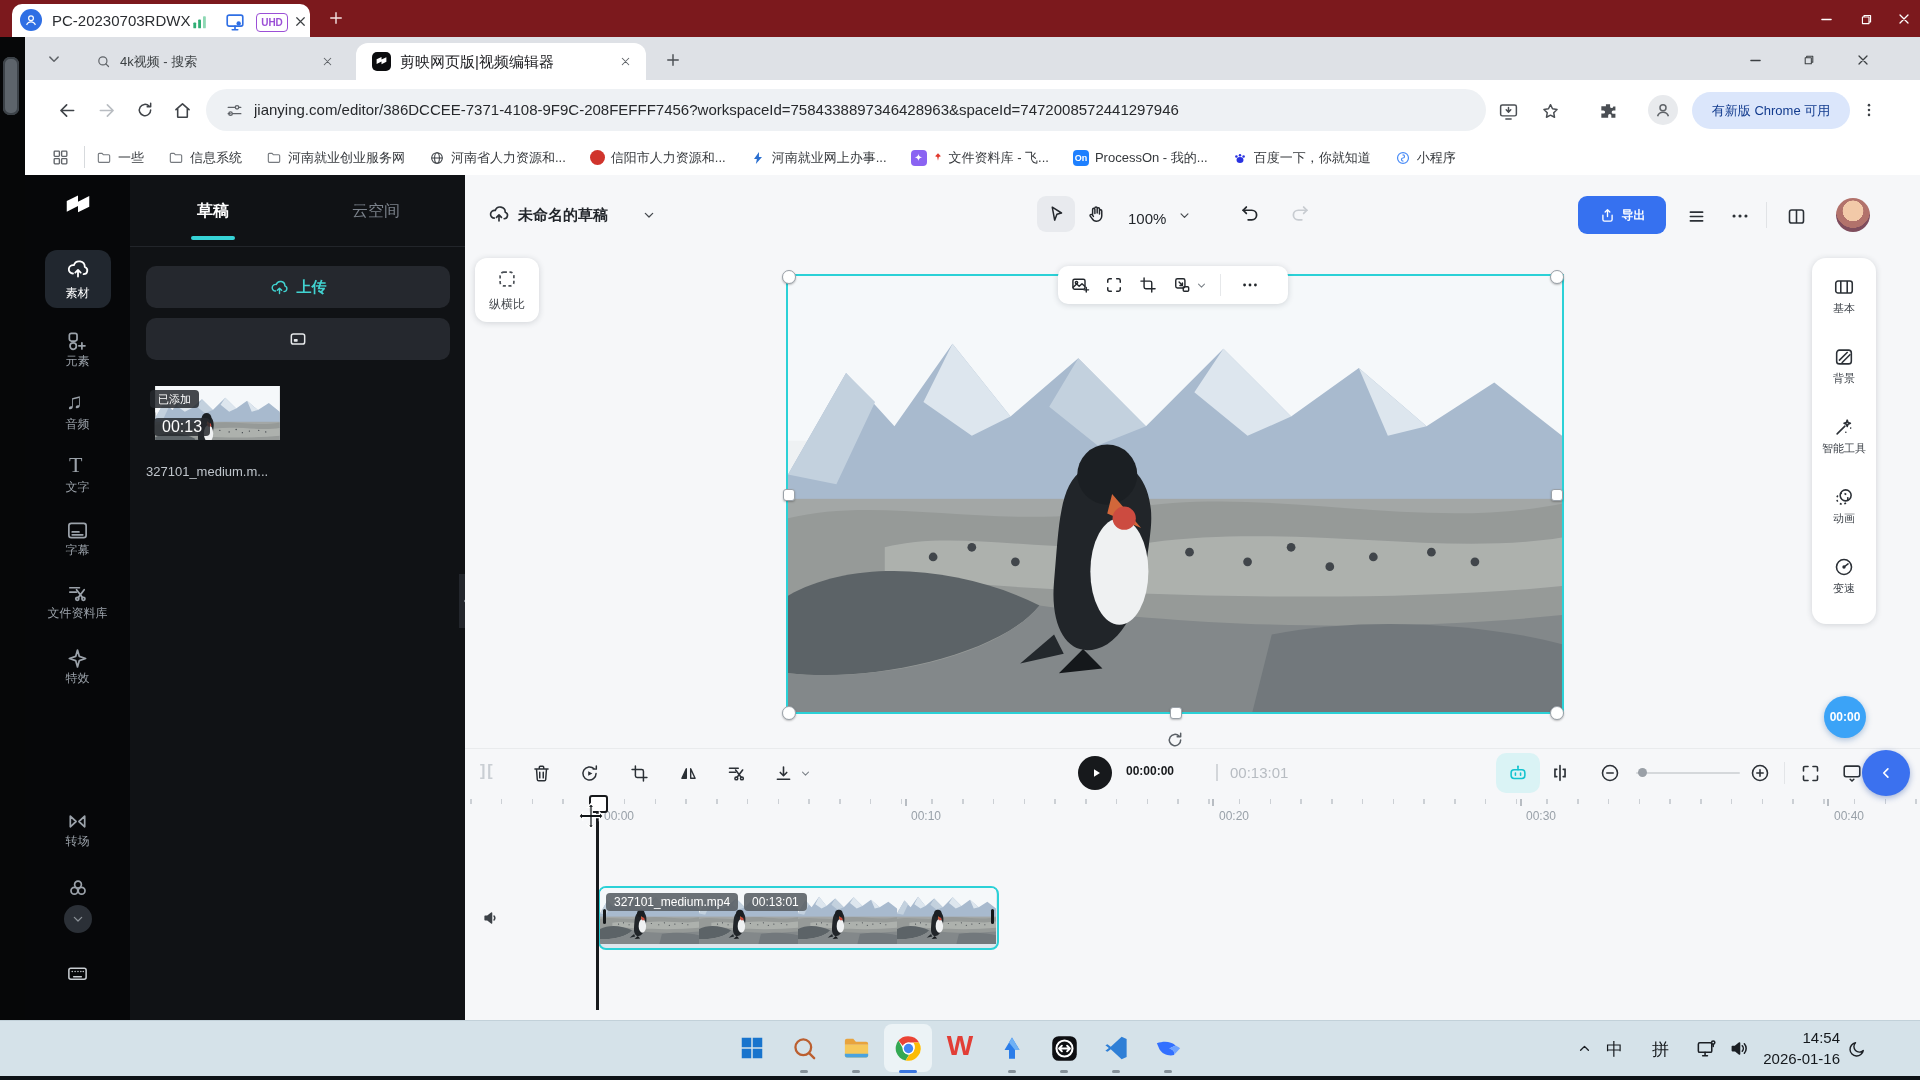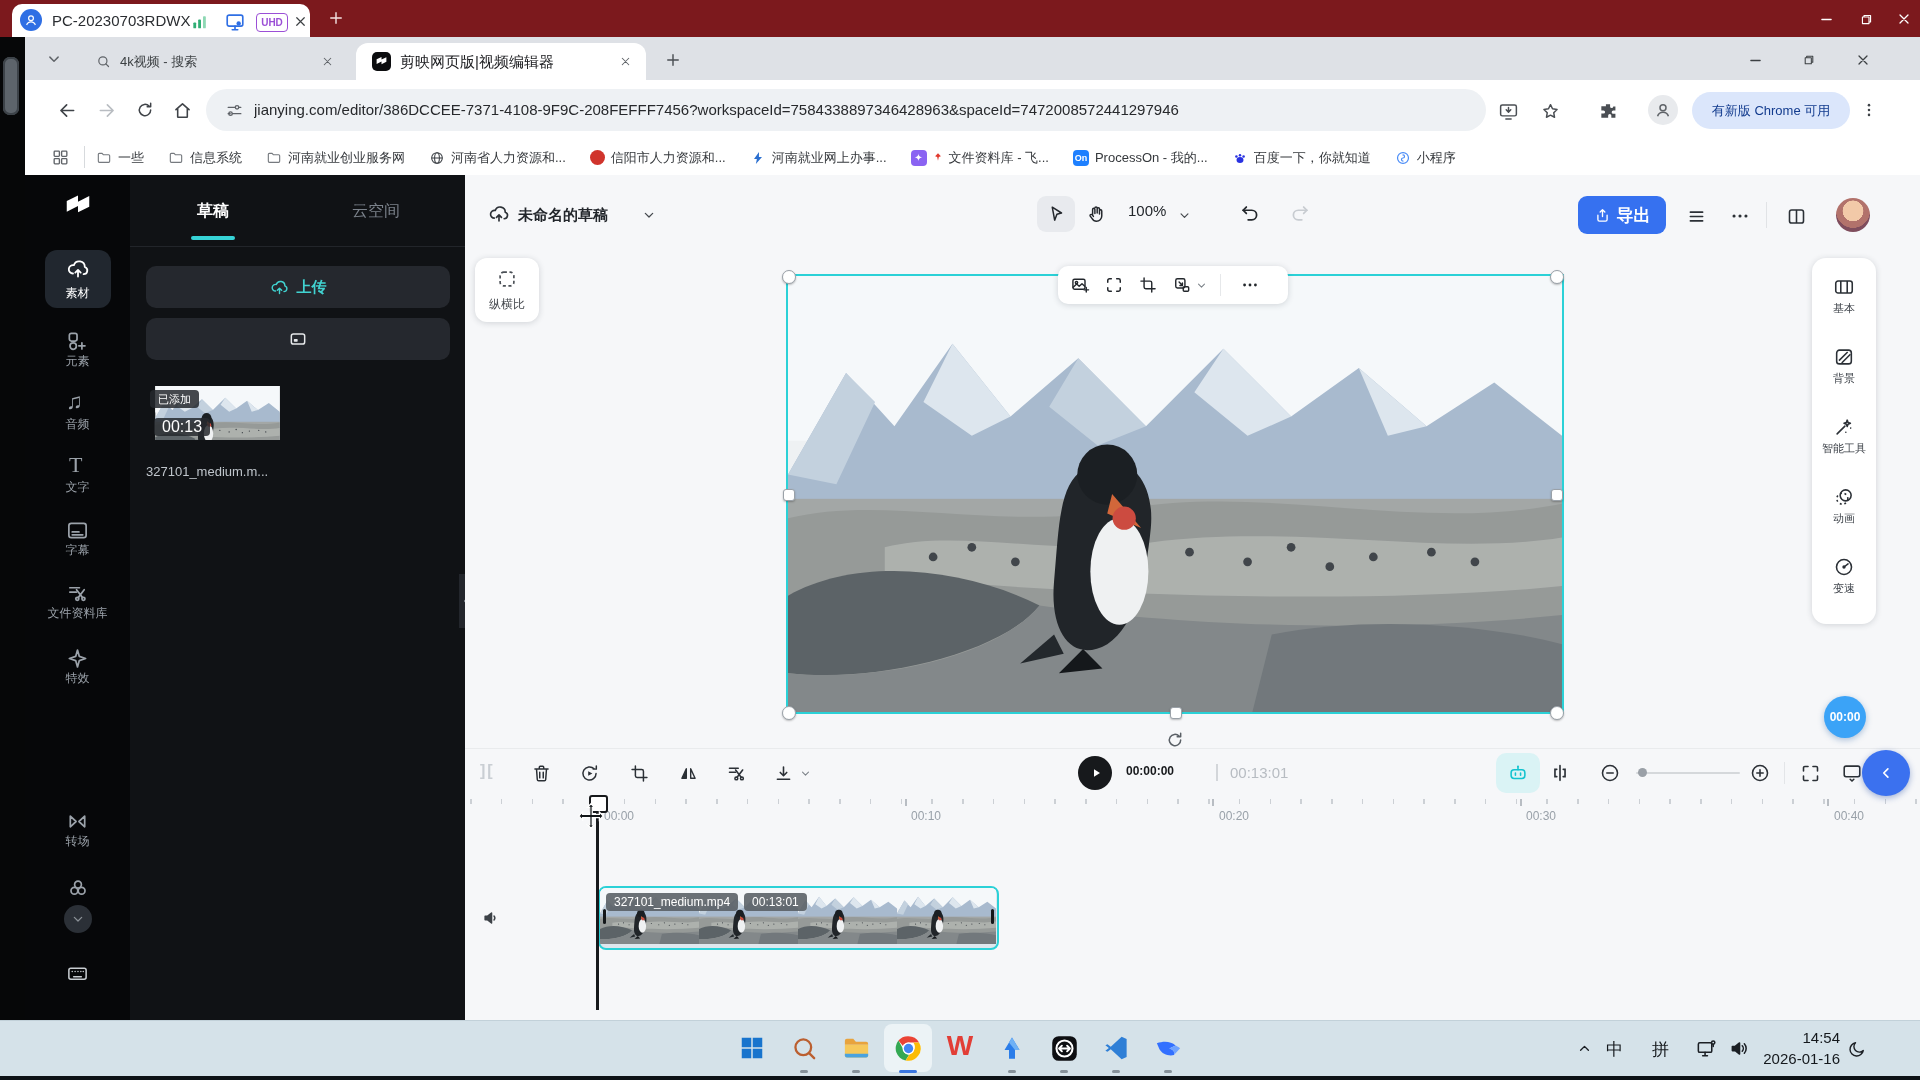--- a/index.html
+++ b/index.html
@@ -729,41 +729,41 @@
 <div class="ib" style="left:1037px;top:196px;width:38px;height:36px;background:#e8eaee;border-radius:9px;color:#23272c">
     <svg width="20" height="20">
       <use href="#s-pointer"></use>
     </svg>
   </div>
 <span class="ib" style="left:1085px;top:202px;width:24px;height:24px;color:#23272c">
     <svg width="22" height="22">
       <use href="#s-hand"></use>
     </svg>
   </span>
-<span class="txt" style="left:1128px;top:202px;font-size:15px;color:#23272c">100%</span>
+<span class="txt" style="left:1128px;top:210px;font-size:15px;color:#23272c">100%</span>
 <span class="ib" style="left:1176px;top:207px;width:16px;height:16px;color:#45494e">
     <svg width="15" height="15">
       <use href="#s-chevD"></use>
     </svg>
   </span>
 <span class="ib" style="left:1238px;top:201px;width:24px;height:24px;color:#23272c">
     <svg width="22" height="22">
       <use href="#s-undo"></use>
     </svg>
   </span>
 <span class="ib" style="left:1288px;top:201px;width:24px;height:24px;color:#c8ccd1">
     <svg width="22" height="22">
       <use href="#s-redo"></use>
     </svg>
   </span>
 <div class="ib" style="left:1578px;top:196px;width:88px;height:38px;background:#3671f0;border-radius:9px;gap:6px">
   <svg width="17" height="17" style="color:#fff">
       <use href="#s-export"></use>
     </svg>
-  <span style="font-size:17px;font-weight:bold;color:#fff">导出</span>
+  <span style="font-size:12px;font-weight:bold;color:#fff">导出</span>
 </div>
 <span class="ib" style="left:1684px;top:204px;width:24px;height:24px;color:#2b3036">
     <svg width="21" height="21">
       <use href="#s-stack"></use>
     </svg>
   </span>
 <span class="ib" style="left:1728px;top:204px;width:24px;height:24px;color:#2b3036">
     <svg width="22" height="22">
       <use href="#s-dots"></use>
     </svg>

